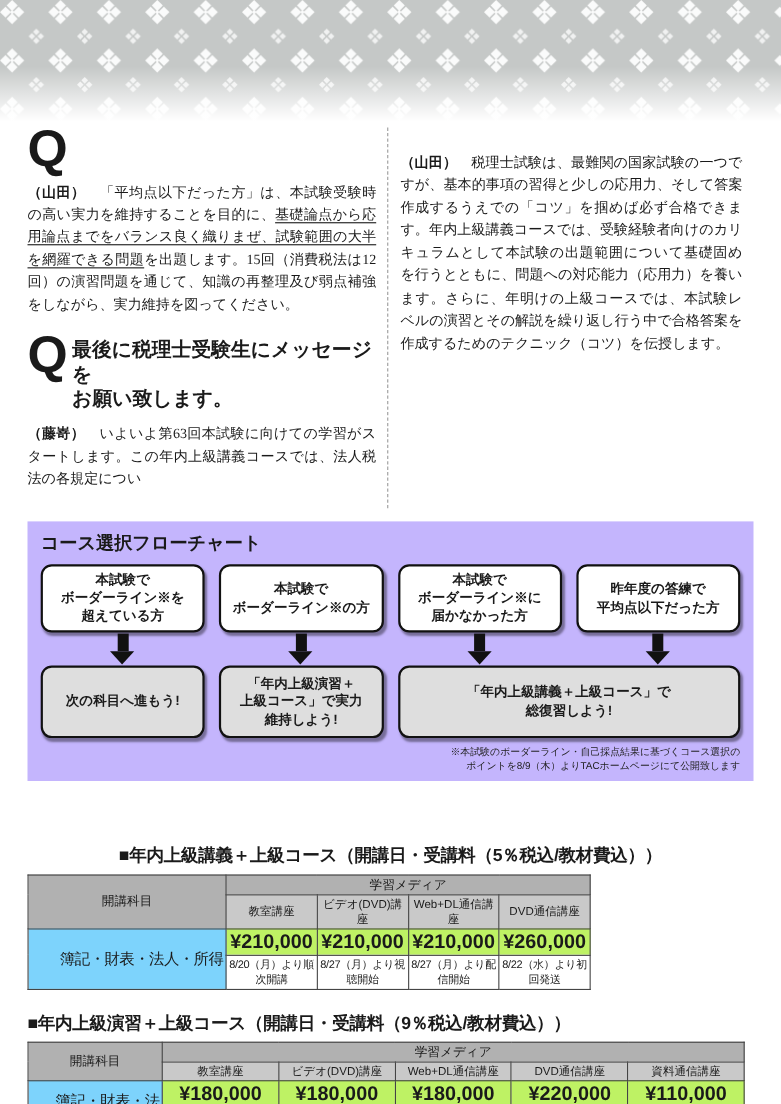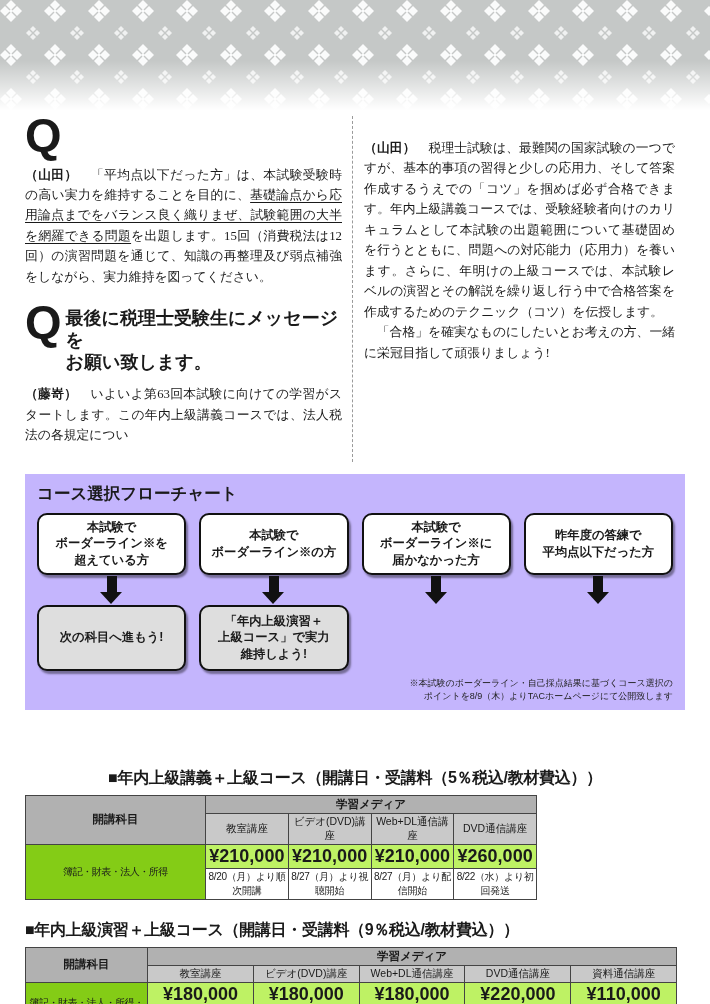--- a/index.html
+++ b/index.html
@@ -71,23 +71,23 @@
 
   
   .tbl-title {
     font-family:"Liberation Sans", sans-serif; font-weight:bold;
     font-size:16px; margin:20px 0 6px 0; letter-spacing:-0.3px;
   }
   .tbl-title.first { margin-top:58px;text-align:center; }
   table { border-collapse:collapse; font-family:"Liberation Sans", sans-serif; border:1.5px solid #333; }
   .t1 { width:512px; } .t2 { width:652px; }
   th, td { border:1px solid #444; text-align:center; vertical-align:middle; padding:1px 2px; }
-  .hdr   { background:#b1b1b1; font-weight:bold; font-size:11.5px; height:18px; }
+  .hdr   { background:#b1b1b1; font-weight:normal; font-size:11.5px; height:18px; }
   .sub   { background:#c9c9c9; font-weight:normal; font-size:10.5px; height:17px; }
-  .subject { background:#84cc16; font-size:10px; font-weight:normal; letter-spacing:-0.5px; }
+  .subject { background:#7dd3fc; font-size:14px; font-weight:normal; letter-spacing:-0.5px;text-align:right; }
   .price { font-size:18px; font-weight:bold; height:19px; background:#bef264; }
   .date  { font-size:10px; height:17px; background:#fff; letter-spacing:-0.3px; }
   .t1 .c0 { width:180px; } .t2 .c0 { width:122px; }
 </style>
 </head>
 <body>
 
 <div class="page">
 
   <svg class="pattern-band" width="710" height="110" xmlns="http://www.w3.org/2000/svg">
@@ -131,21 +131,20 @@
           <span class="q-title"><span>最後に税理士受験生にメッセージを</span><br><span>お願い致します。</span></span>
         </div>
         <p class="qa-body"><span class="speaker">（藤嵜）</span><span>　いよいよ第63回本試験に向けての学習がスタートします。この年内上級講義コースでは、法人税法の各規定につい</span></p>
       </div>
 
       <div class="col-divider"></div>
 
       <div class="col-right">
         <div class="rc-gap"></div>
         <p class="rc-para"><span class="speaker">（山田）</span><span>　税理士試験は、最難関の国家試験の一つですが、基本的事項の習得と少しの応用力、そして答案作成するうえでの「コツ」を掴めば必ず合格できます。年内上級講義コースでは、受験経験者向けのカリキュラムとして本試験の出題範囲について基礎固めを行うとともに、問題への対応能力（応用力）を養います。さらに、年明けの上級コースでは、本試験レベルの演習とその解説を繰り返し行う中で合格答案を作成するためのテクニック（コツ）を伝授します。</span></p>
-        <p class="rc-para indent">「合格」を確実なものにしたいとお考えの方、一緒に栄冠目指して頑張りましょう!</p>
       </div>
     </div>
 
     <div class="flow-panel">
       <div class="flow-title">コース選択フローチャート</div>
       <div class="flow-grid">
         <div class="fbox">本試験で
 ボーダーライン※を
 超えている方</div>
         <div class="fbox">本試験で
@@ -168,20 +167,22 @@
           </div>
         <div class="arrow-cell">
             <div class="arrow"></div>
           </div>
       </div>
       <div class="flow-grid">
         <div class="fbox bb">次の科目へ進もう!</div>
         <div class="fbox bb">「年内上級演習＋
 上級コース」で実力
 維持しよう!</div>
+        <div class="fbox bb bb-wide">「年内上級講義＋上級コース」で
+総復習しよう!</div>
       </div>
       <div class="flow-note">※本試験のボーダーライン・自己採点結果に基づくコース選択の
 ポイントを8/9（木）よりTACホームページにて公開致します</div>
     </div>
 
     <div class="tbl-title first">■年内上級講義＋上級コース（開講日・受講料（5％税込/教材費込））</div>
     <table class="t1">
       <tbody>
           <tr>
         <td class="hdr c0" rowspan="2">開講科目</td>

